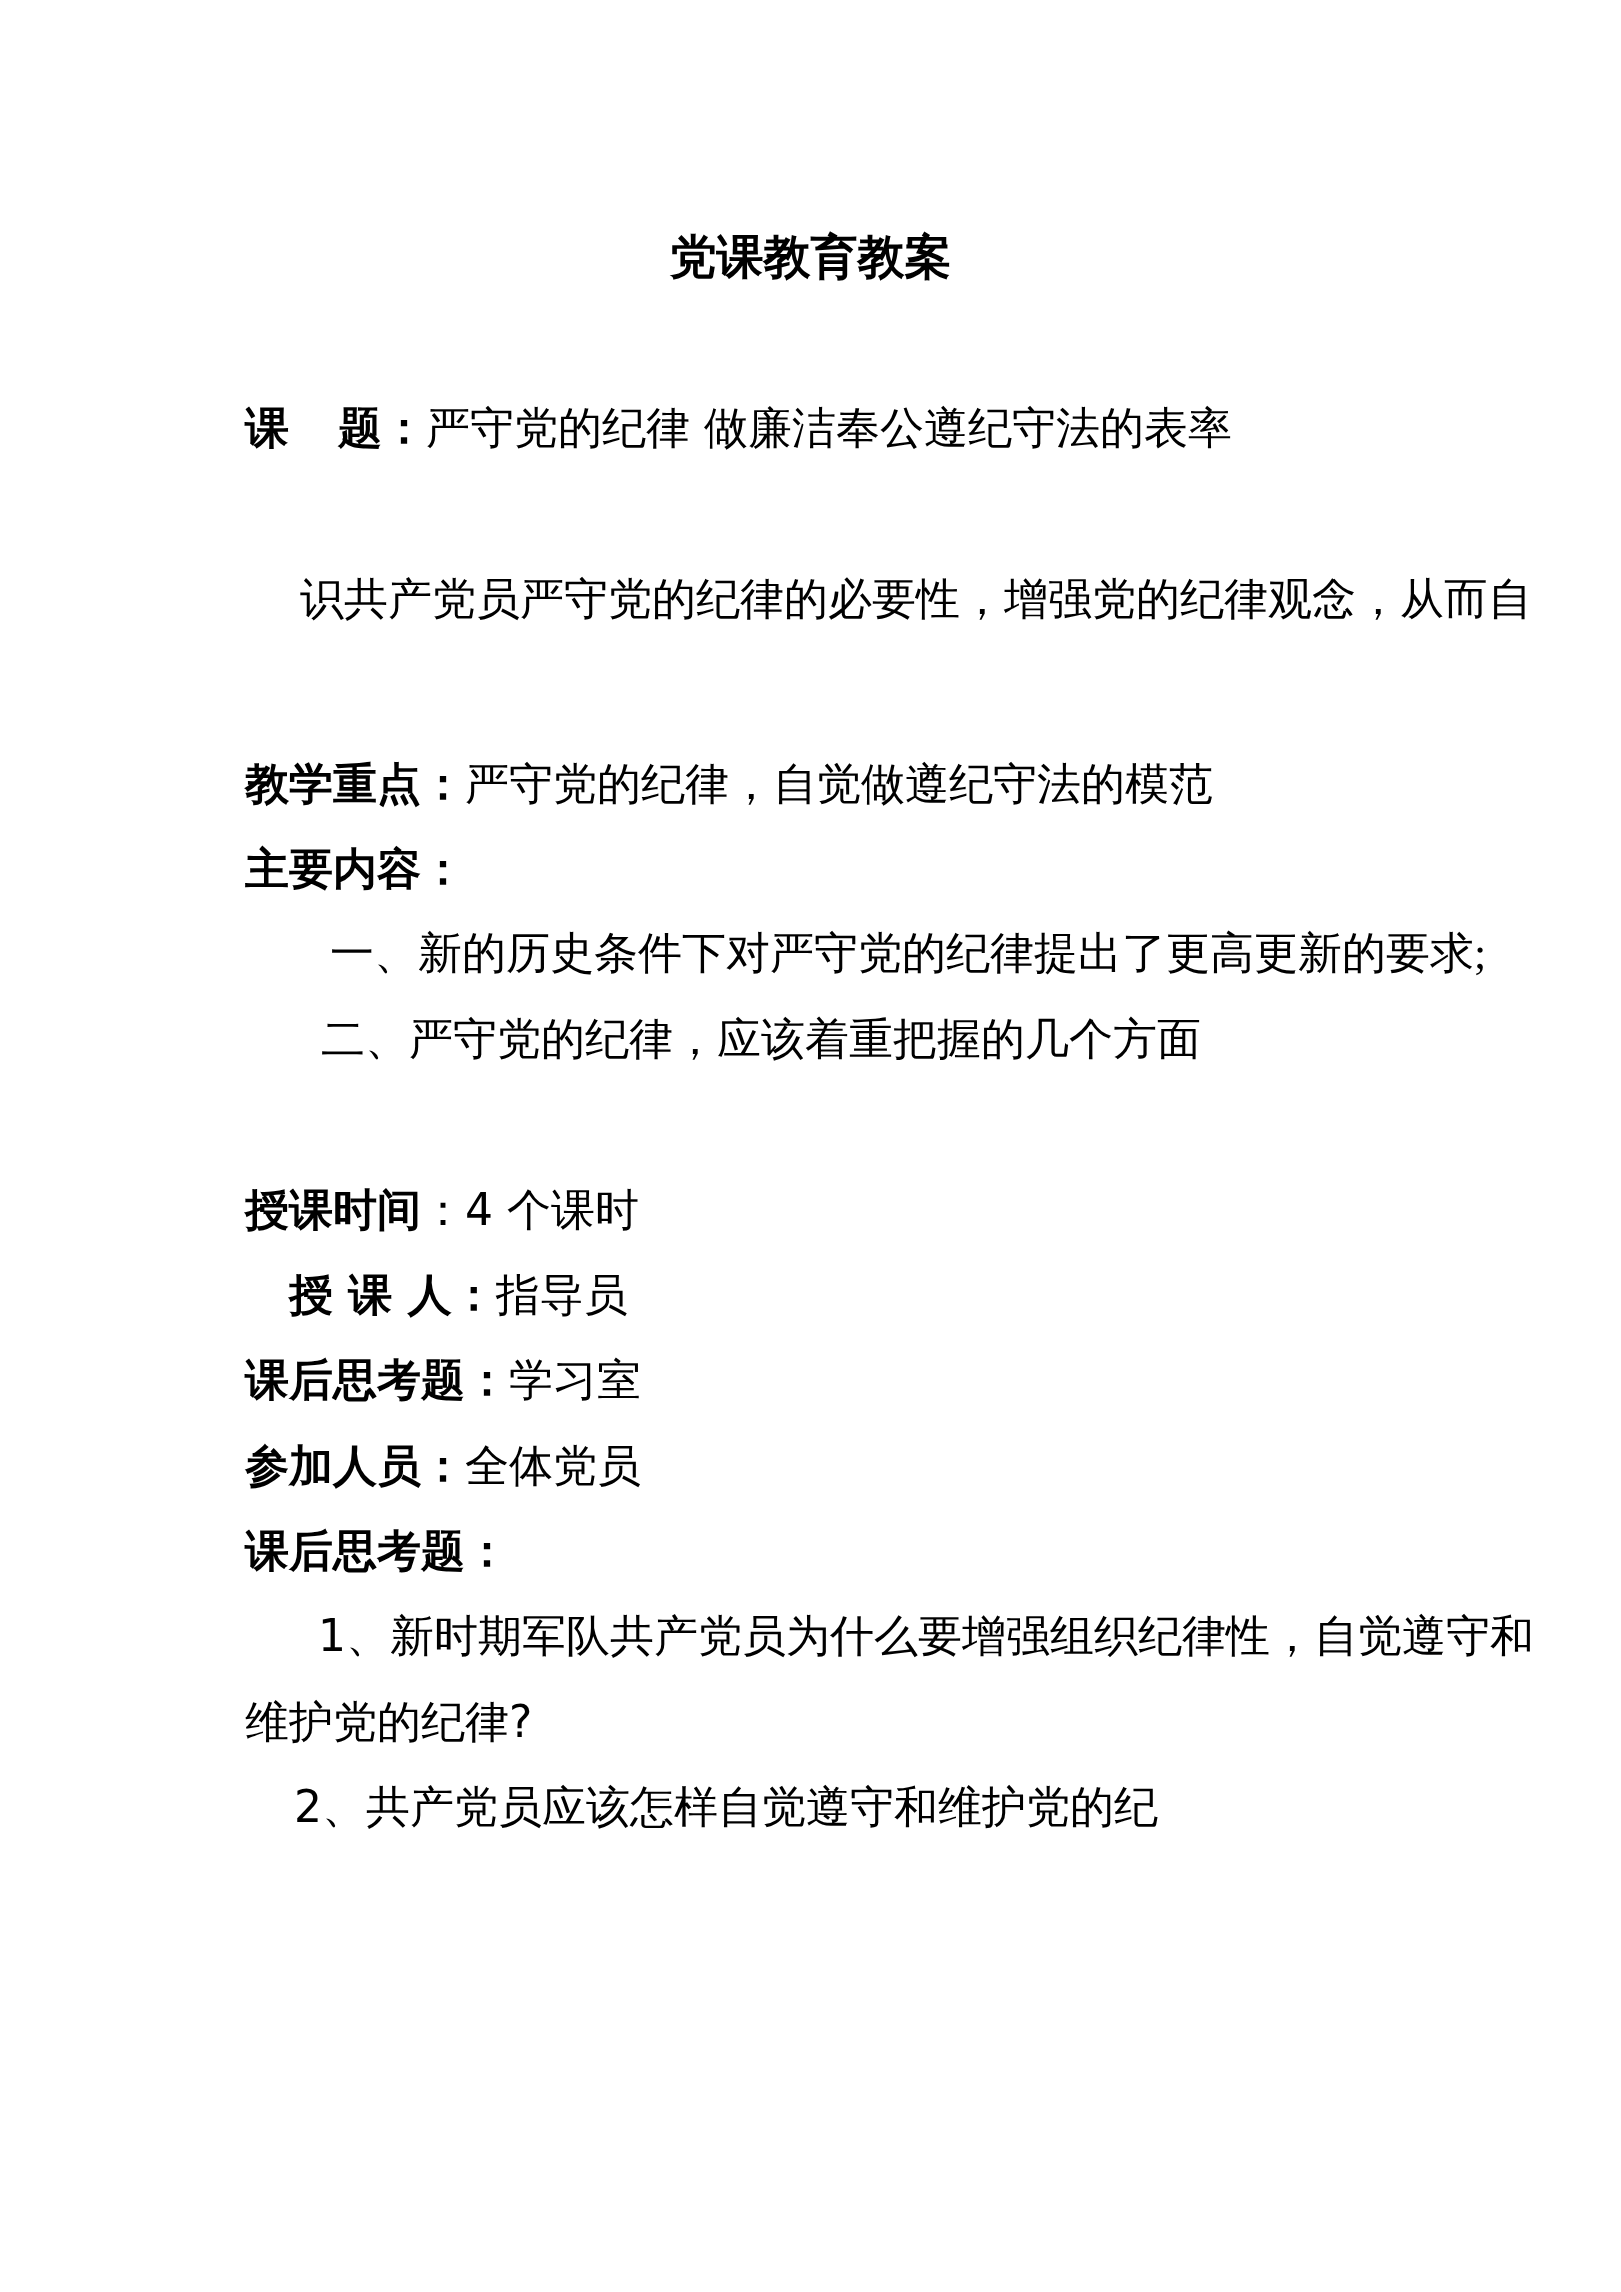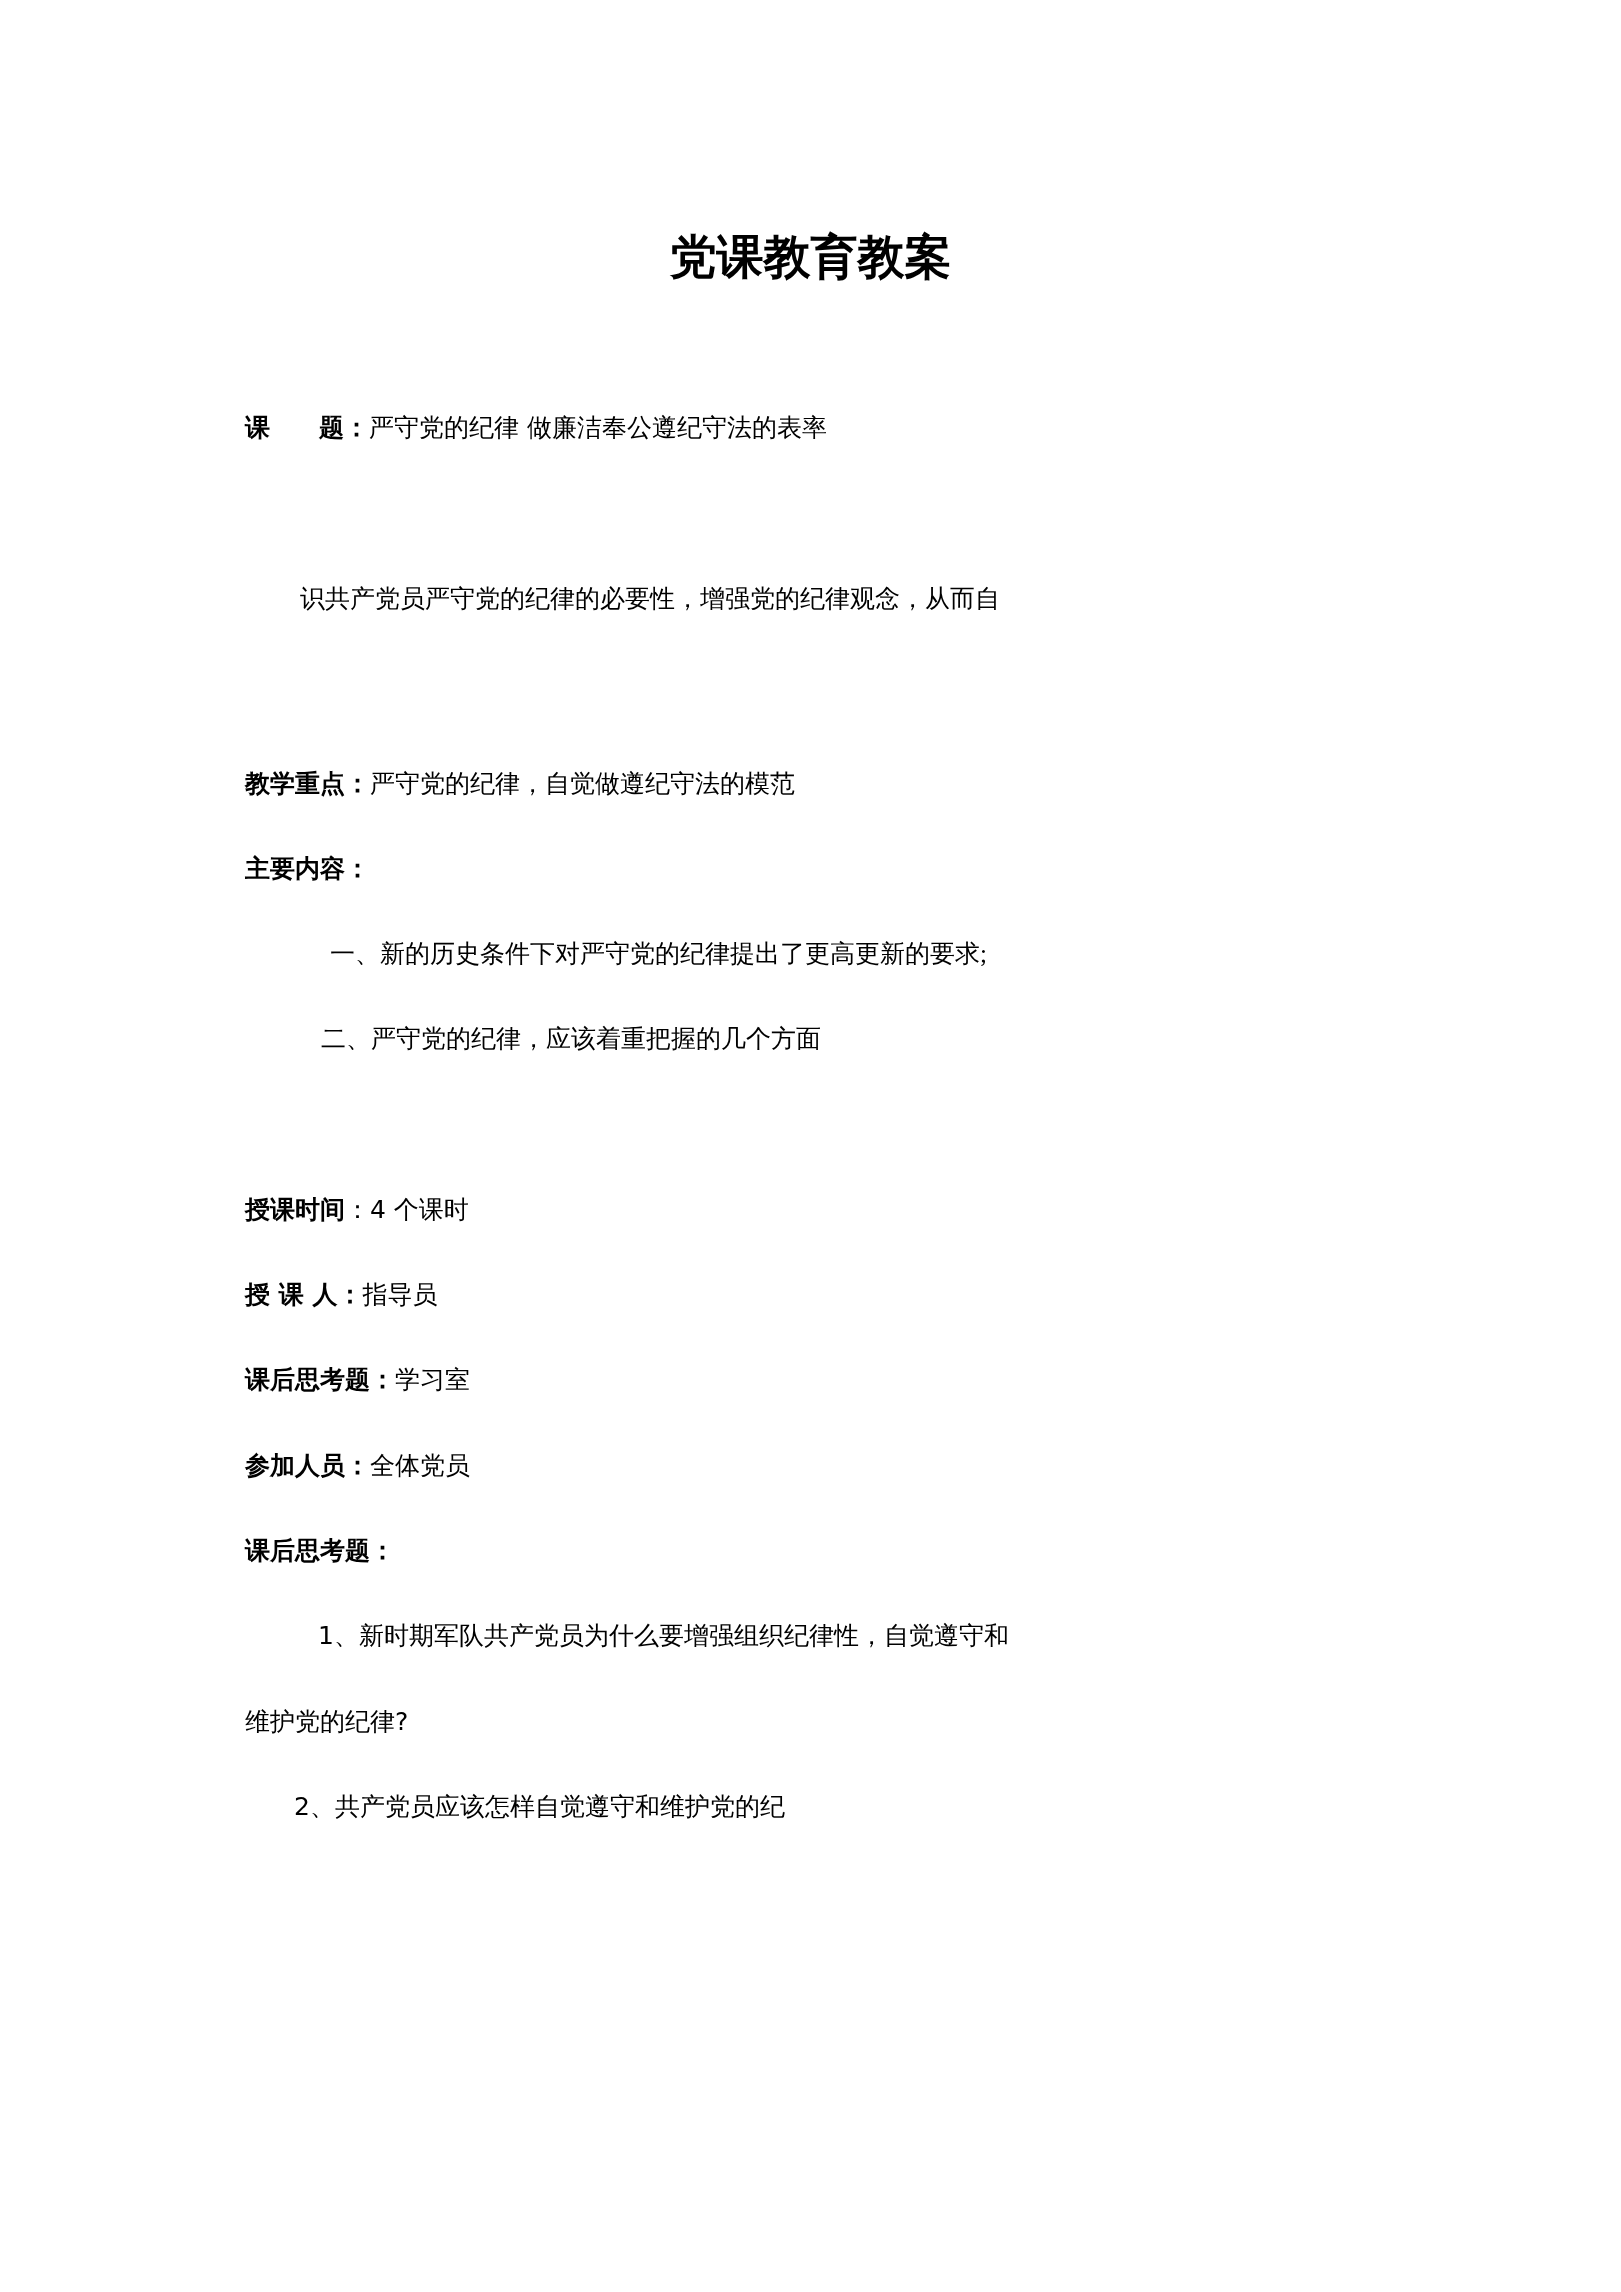--- a/index.html
+++ b/index.html
@@ -17,21 +17,21 @@
     }
     .page {
       position: absolute;
       left: 0;
       top: 0;
       width: 1621px;
       height: 2293px;
     }
     .line {
       position: absolute;
-      font-size: 25px;
+      font-size: 44px;
       line-height: 43px;
       white-space: nowrap;
       letter-spacing: 0px;
     }
     .title {
       position: absolute;
       top: 235px;
       left: 0;
       width: 1621px;
       text-align: center;
@@ -67,21 +67,21 @@
   </div>
 
   <div class="line" style="left:330px; top:932px;font-family:Liberation Serif, serif;">一、新的历史条件下对严守党的纪律提出了更高更新的要求;</div>
   <div class="line" style="left:321px; top:1017px;">二、严守党的纪律，应该着重把握的几个方面</div>
 
   <div class="line" style="left:245px; top:1188px;">
     <span class="label">授课时间</span><span>：</span><span>4 个课时</span>
   </div>
 
   <div class="line" style="left:245px; top:1273px;">
-    <span class="label" style="white-space:pre;">授 课 人：</span><span>指导员</span>
+    <span class="label" style="white-space:pre;margin-left:44px;">授 课 人：</span><span>指导员</span>
   </div>
 
   <div class="line" style="left:245px; top:1358px;">
     <span class="label">课后思考题：</span><span>学习室</span>
   </div>
 
   <div class="line" style="left:245px; top:1444px;">
     <span class="label">参加人员：</span><span>全体党员</span>
   </div>
 

